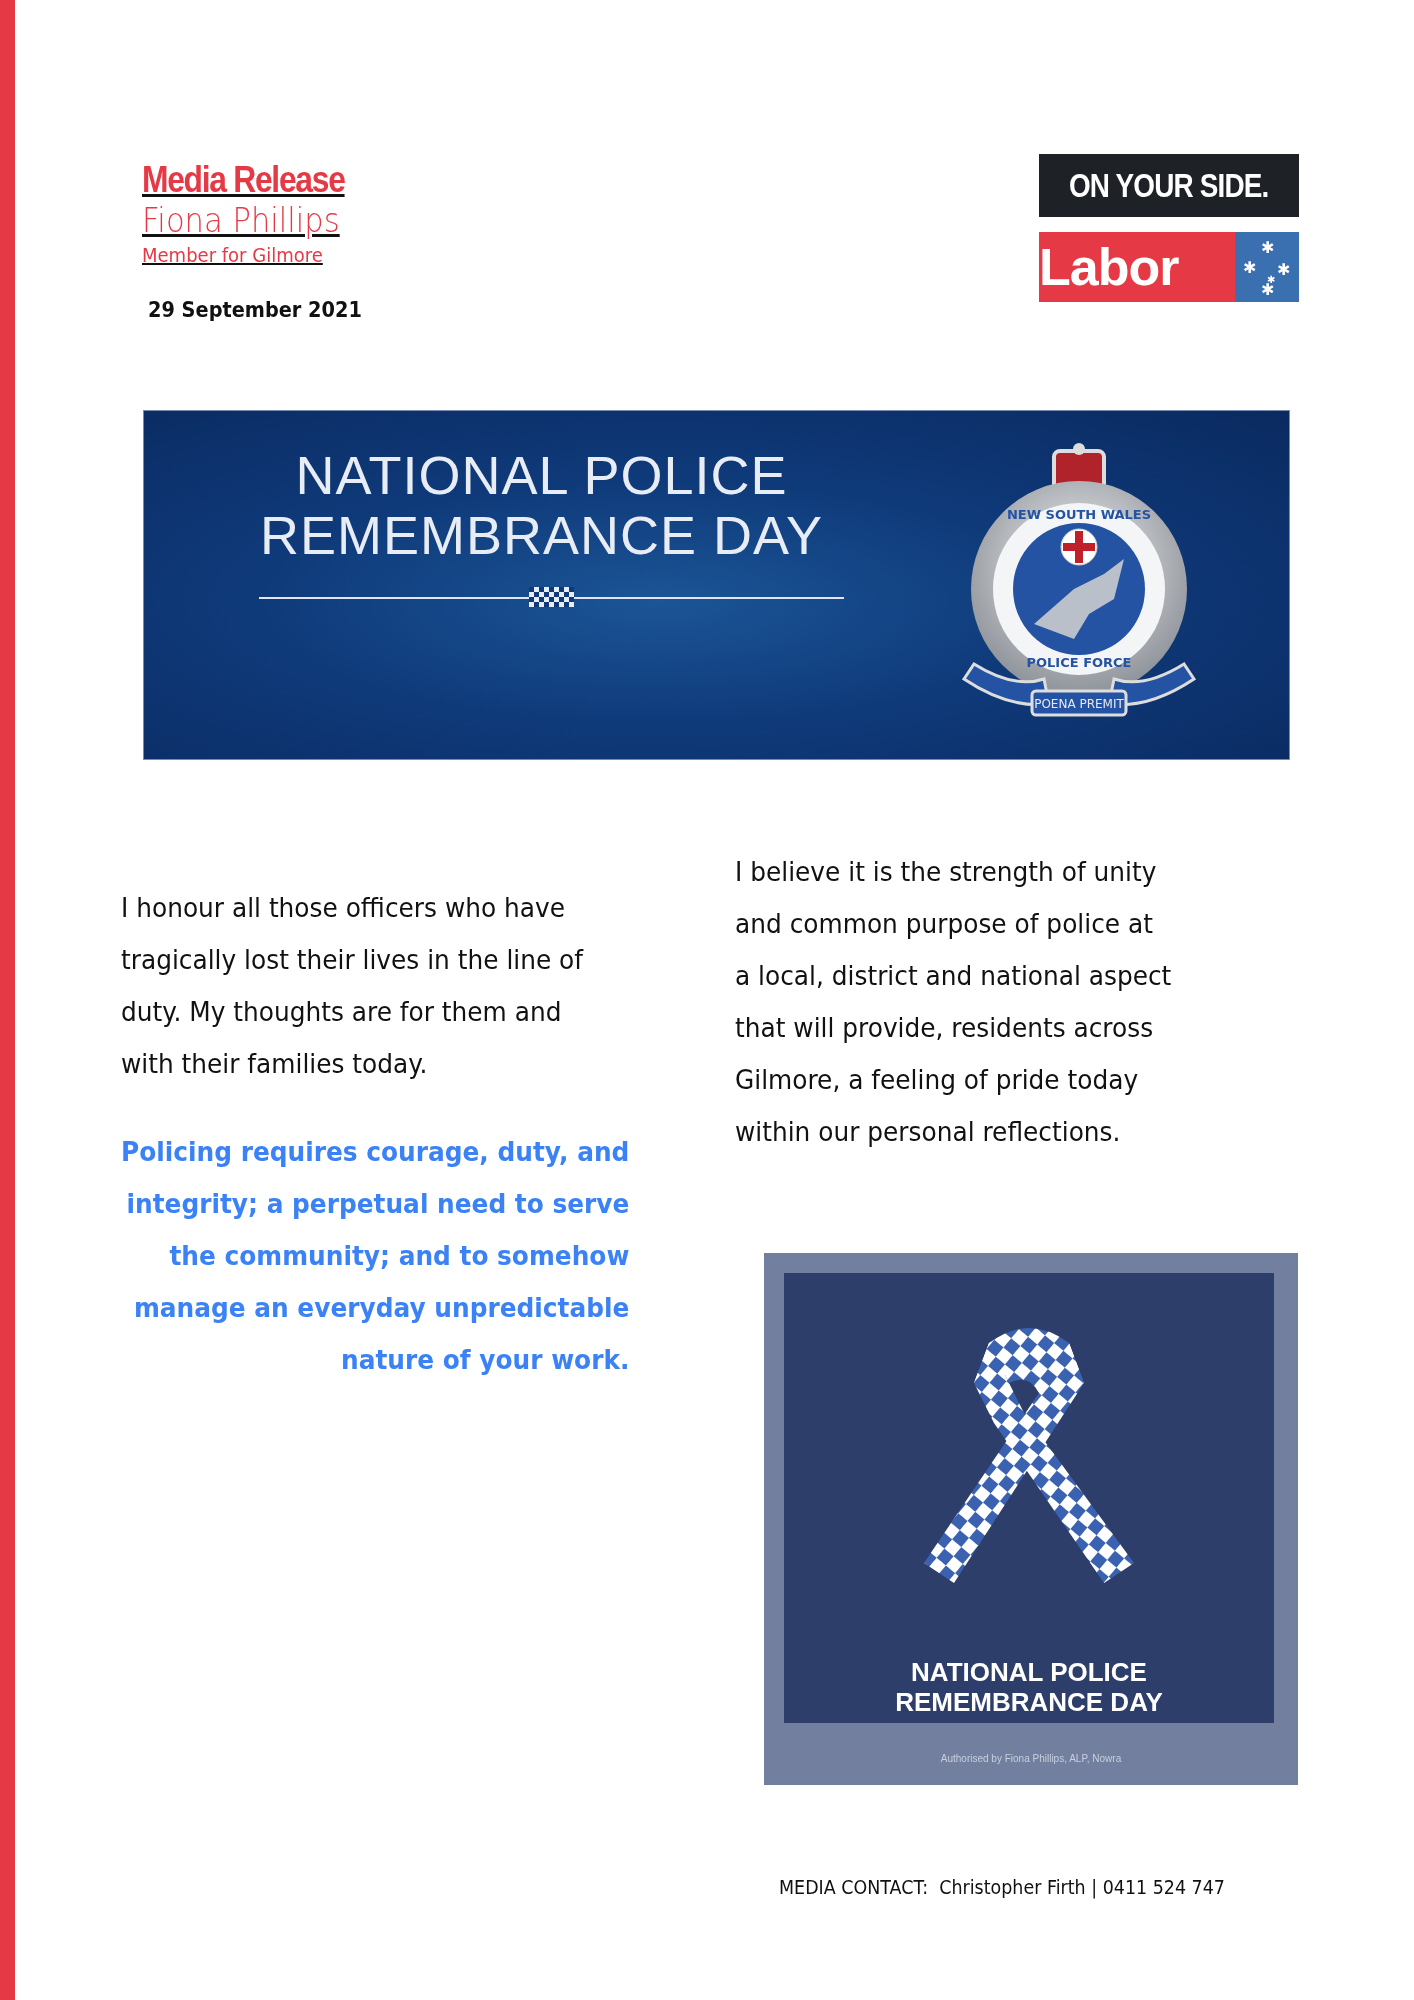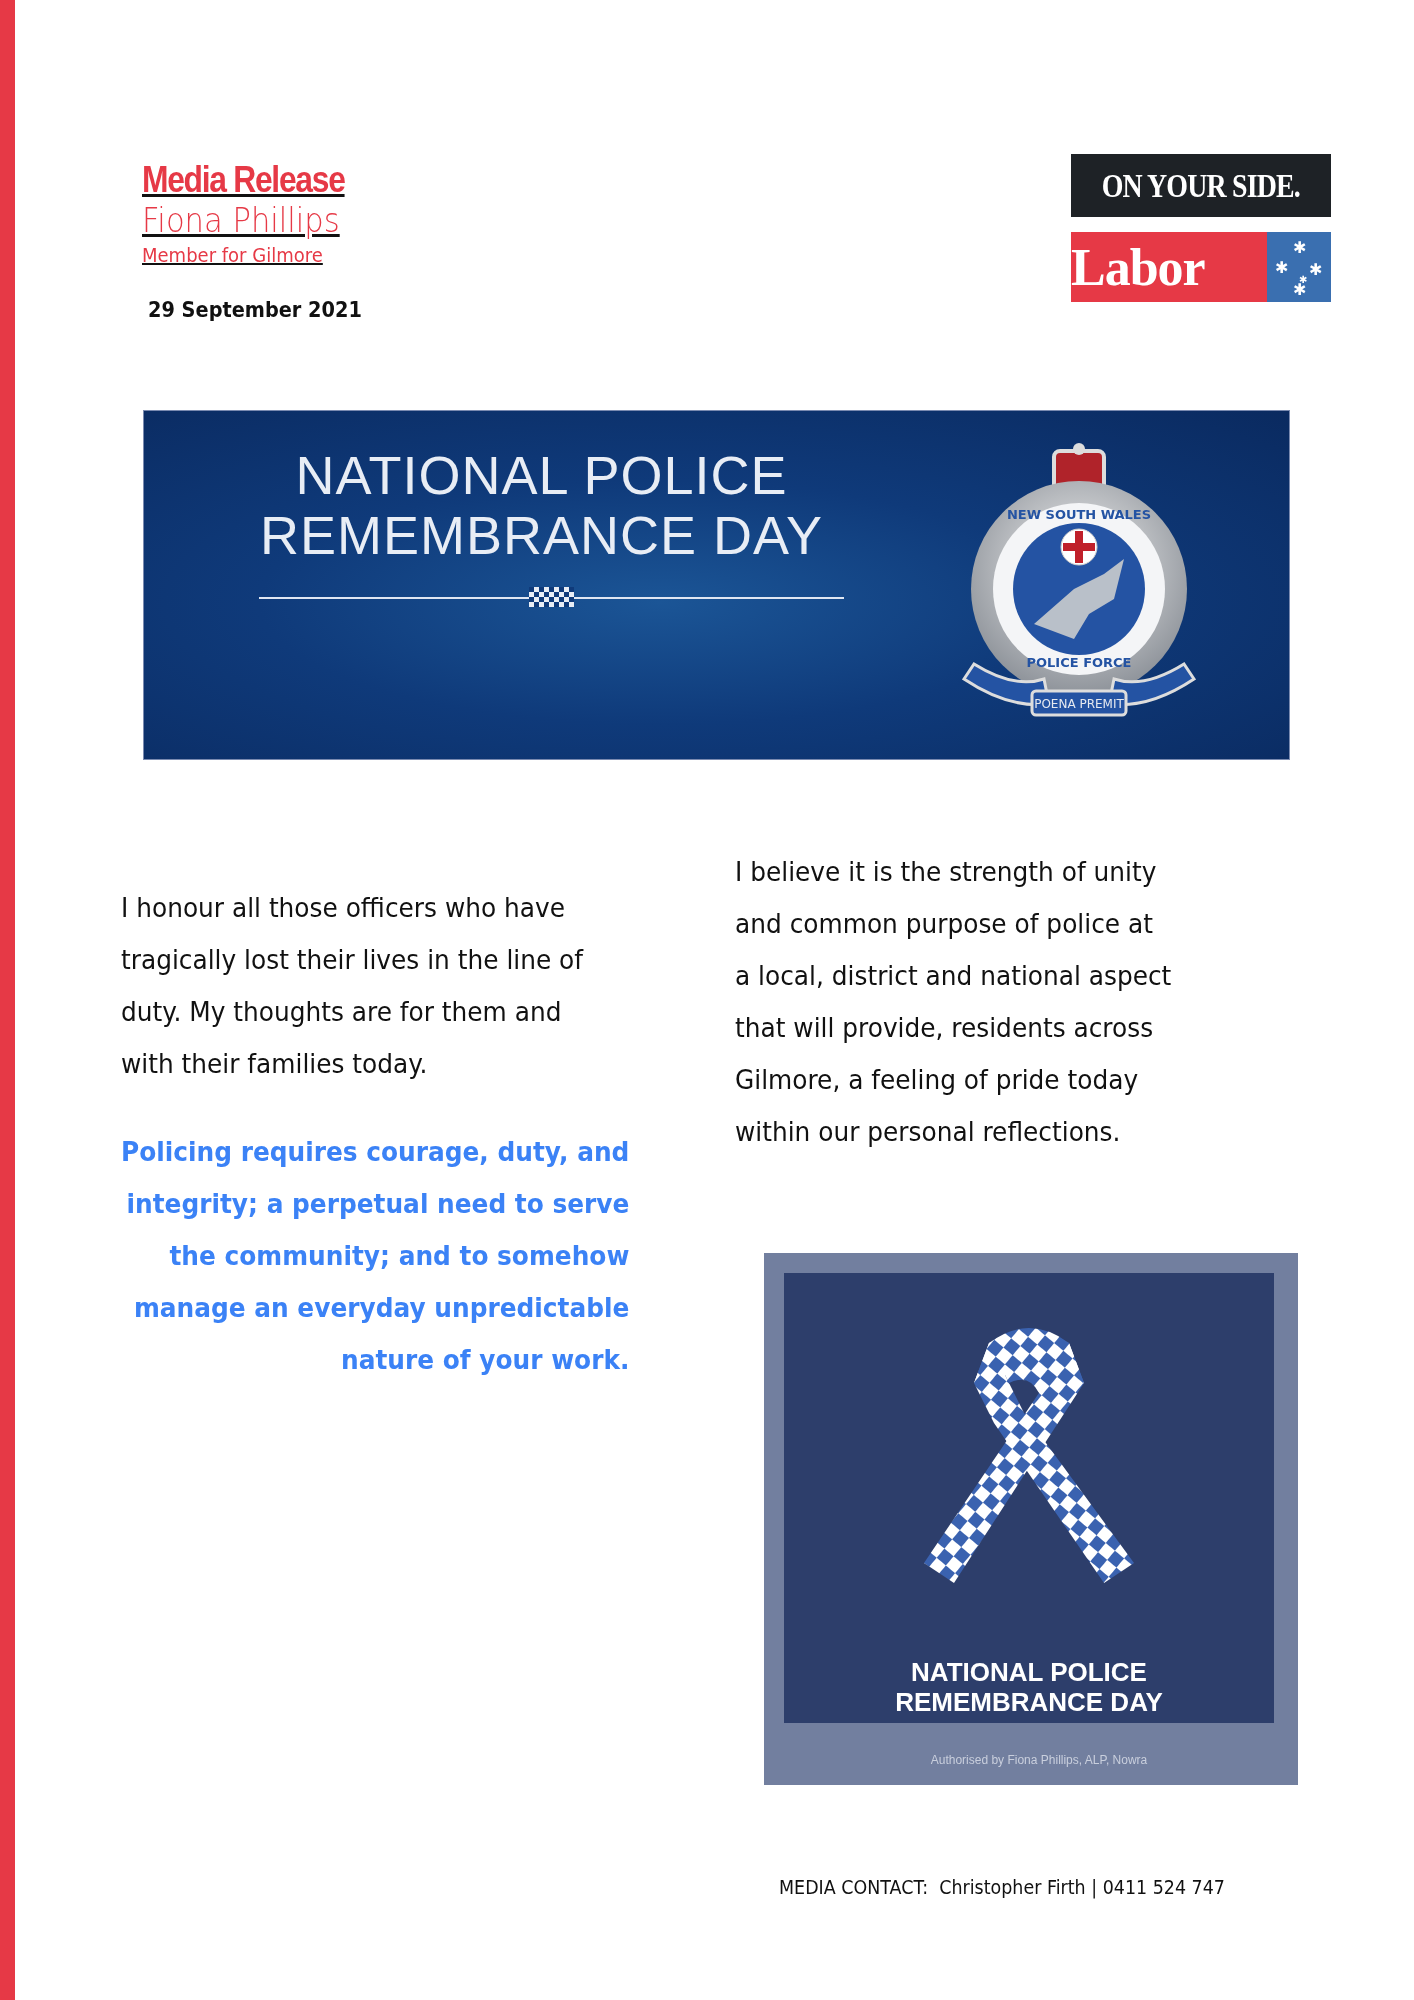--- a/index.html
+++ b/index.html
@@ -6,21 +6,21 @@
   html, body { width: 1414px; height: 2000px; background: #ffffff; overflow: hidden; }
   body { position: relative; font-family: "Liberation Sans", sans-serif; color: #111; }
   .stripe { position: absolute; left: 0; top: 0; width: 15px; height: 2000px; background: #e63946; }
 
   .hdr { position: absolute; left: 142px; top: 160px; text-decoration: underline; }
   .mr { font-family: "Liberation Sans", sans-serif; font-weight: 700; color: #e63946; font-size: 37px; letter-spacing: -1.5px; transform: scaleX(0.86); transform-origin: left; line-height: 40px; }
   .name { color: #e63946; font-size: 34px; line-height: 40px; font-family: "DejaVu Sans", sans-serif; transform: scaleX(0.9); transform-origin: left; font-weight: 300; }
   .member { color: #e63946; font-size: 20px; line-height: 30px; font-family: "DejaVu Sans", sans-serif; transform: scaleX(0.9); transform-origin: left; }
   .date { position: absolute; left: 148px; top: 298px; font-weight: 700; font-size: 21px; font-family: "DejaVu Sans", sans-serif; transform: scaleX(0.92); transform-origin: left; }
 
-  .logo { position: absolute; left: 1071px; top: 154px; width: 284px; height: 170px; font-family: Liberation Serif, serif; }
+  .logo { position: absolute; left: 1039px; top: 154px; width: 284px; height: 170px; }
   .oys { position: absolute; left: 0; top: 0; width: 260px; height: 63px; background: #1e2226; color: #fff; font-weight: 700; font-size: 34px; display: flex; align-items: center; justify-content: center; letter-spacing: -1px; }
   .oys span { transform: scaleX(0.82); display: inline-block; }
   .flag { position: absolute; left: 172px; top: 78px; width: 88px; height: 70px; background: #3a6fb0; }
   .flag .fold { position: absolute; left: 0; bottom: 0; width: 0; height: 0; border-left: 24px solid #1f3f66; border-top: 22px solid transparent; }
   .labor { position: absolute; left: 0; top: 78px; width: 196px; height: 70px; background: #e63946; color: #fff; font-weight: 700; font-size: 52px; display: flex; align-items: center; justify-content: flex-start; letter-spacing: -1px; }
   .star { position: absolute; color: #fff; font-size: 16px; line-height: 16px; }
 
   .banner { position: absolute; left: 143px; top: 410px; width: 1147px; height: 350px; background: radial-gradient(ellipse at 45% 55%, #1b5596 0%, #0f3a7a 45%, #0a2a60 100%); border: 1px solid #7a8ab0; }
   .b-t1 { position: absolute; left: 100px; top: 34px; width: 595px; text-align: center; color: #e8edf5; font-size: 54px; line-height: 60px; letter-spacing: 1px; }
   .b-rule { position: absolute; left: 115px; top: 186px; width: 585px; height: 2px; background: #dfe6f2; }
@@ -29,21 +29,21 @@
   .b-t2 { position: absolute; left: 90px; top: 220px; width: 620px; text-align: center; color: #e8edf5; font-size: 70px; font-weight: 700; line-height: 80px; letter-spacing: 2px; }
   .badge { position: absolute; left: 810px; top: 28px; width: 250px; height: 290px; }
 
   .col { position: absolute; font-family: "DejaVu Sans", sans-serif; font-size: 27px; line-height: 52px; color: #111; }
   .col p { white-space: pre; transform: scaleX(0.92); transform-origin: left; }
   .red { color: #3b82f6; font-weight: 700; text-align: right; }
 
   .ribbon-card { position: absolute; left: 764px; top: 1253px; width: 534px; height: 532px; background: #727f9f; }
   .ribbon-inner { position: absolute; left: 20px; top: 20px; width: 490px; height: 450px; background: #2d3e6b; }
   .rb-title { position: absolute; left: 0; top: 384px; width: 490px; text-align: center; color: #fff; font-weight: 700; font-size: 26px; line-height: 30px; }
-  .auth { position: absolute; left: 8px; top: 500px; width: 534px; text-align: center; color: #c9cfdd; font-size: 12px; }
+  .auth { position: absolute; left: 0; top: 500px; width: 534px; text-align: center; color: #c9cfdd; font-size: 10px; }
 
   .contact { position: absolute; left: 779px; top: 1876px; font-family: "DejaVu Sans", sans-serif; font-size: 19px; color: #111; transform: scaleX(0.92); transform-origin: left; white-space: pre; }
 </style>
 </head>
 <body>
 
 <div class="stripe"></div>
 
 <div class="hdr">
   <div class="mr">Media Release</div>

